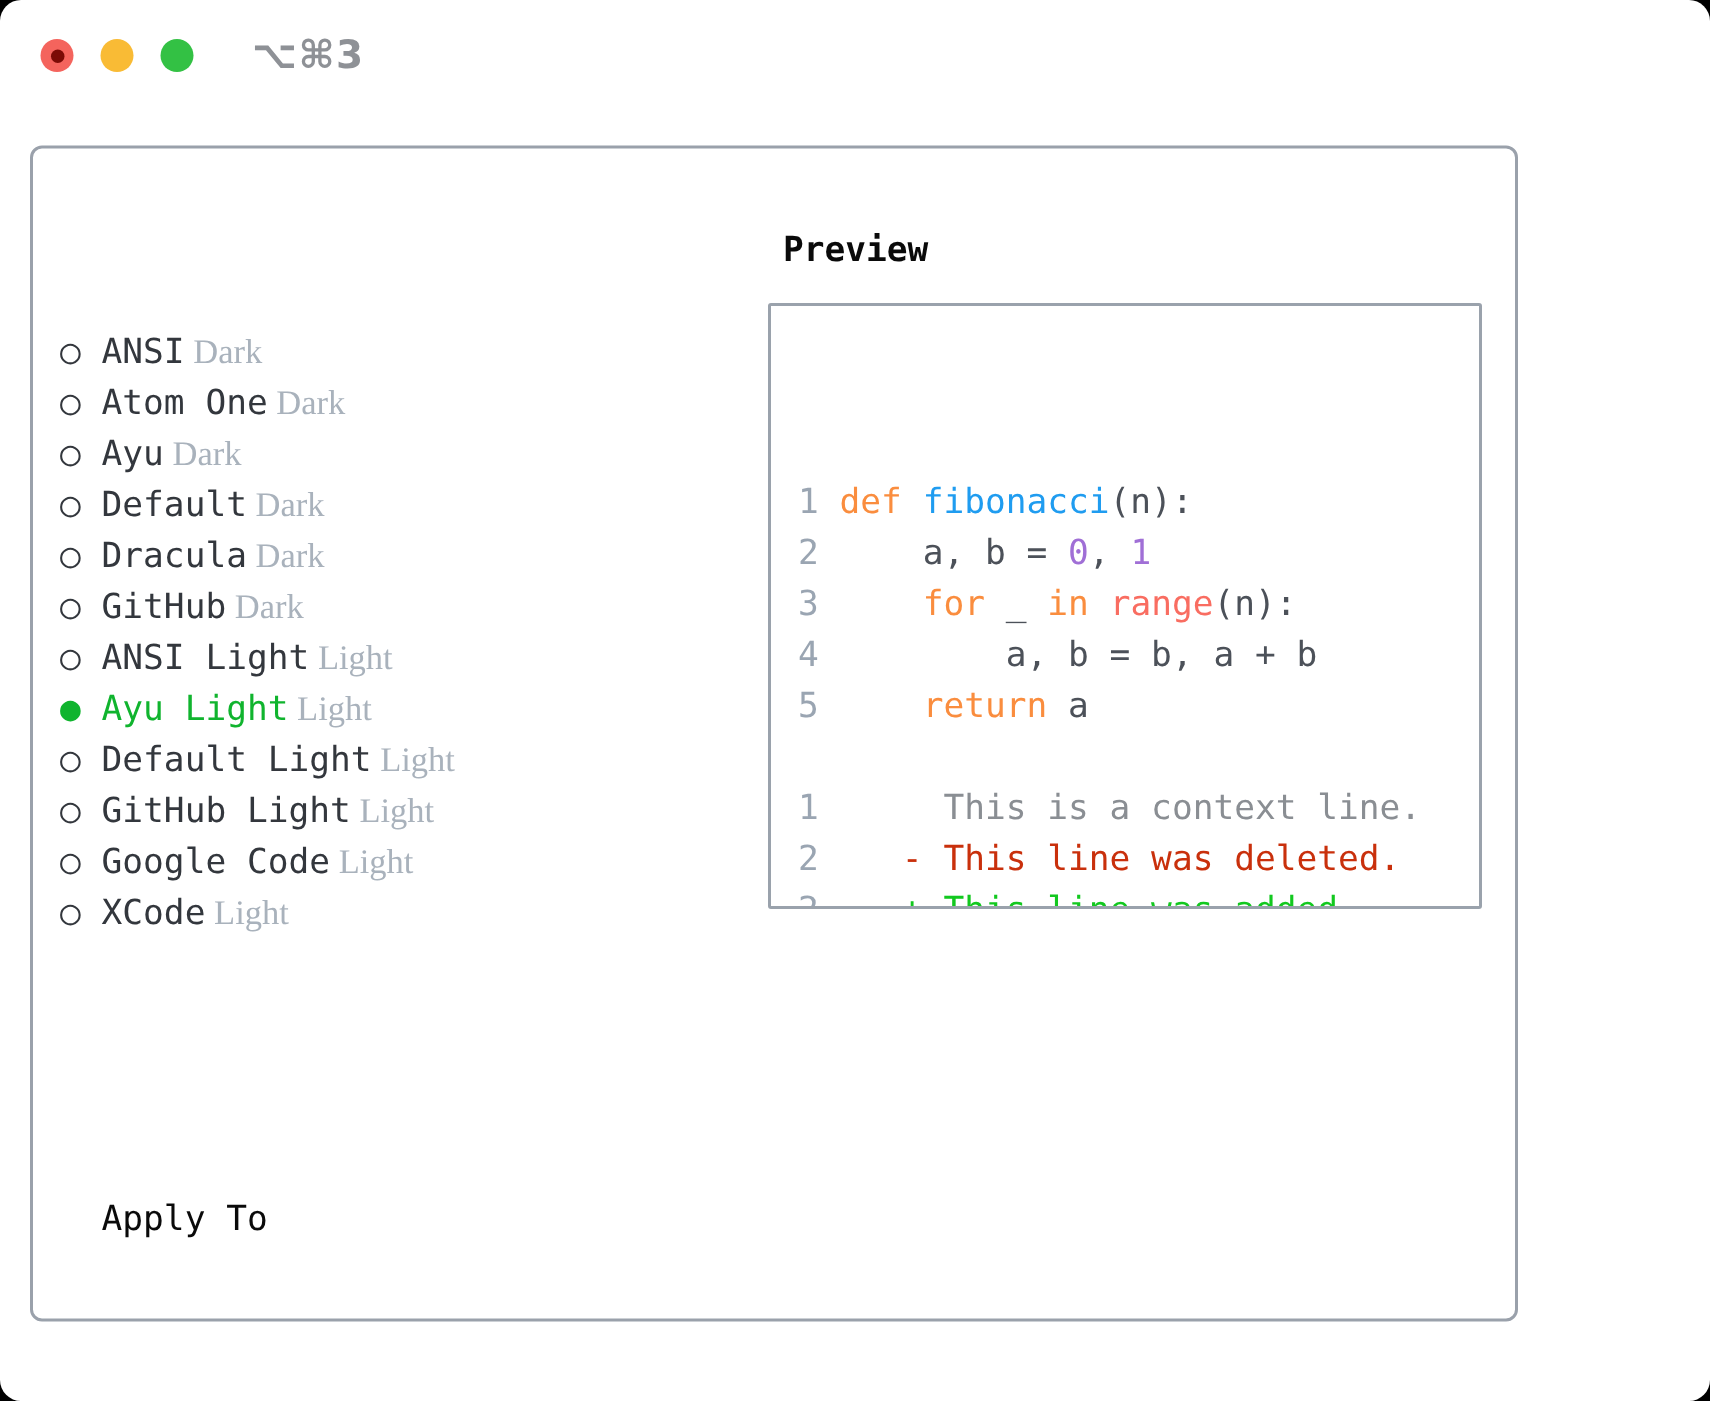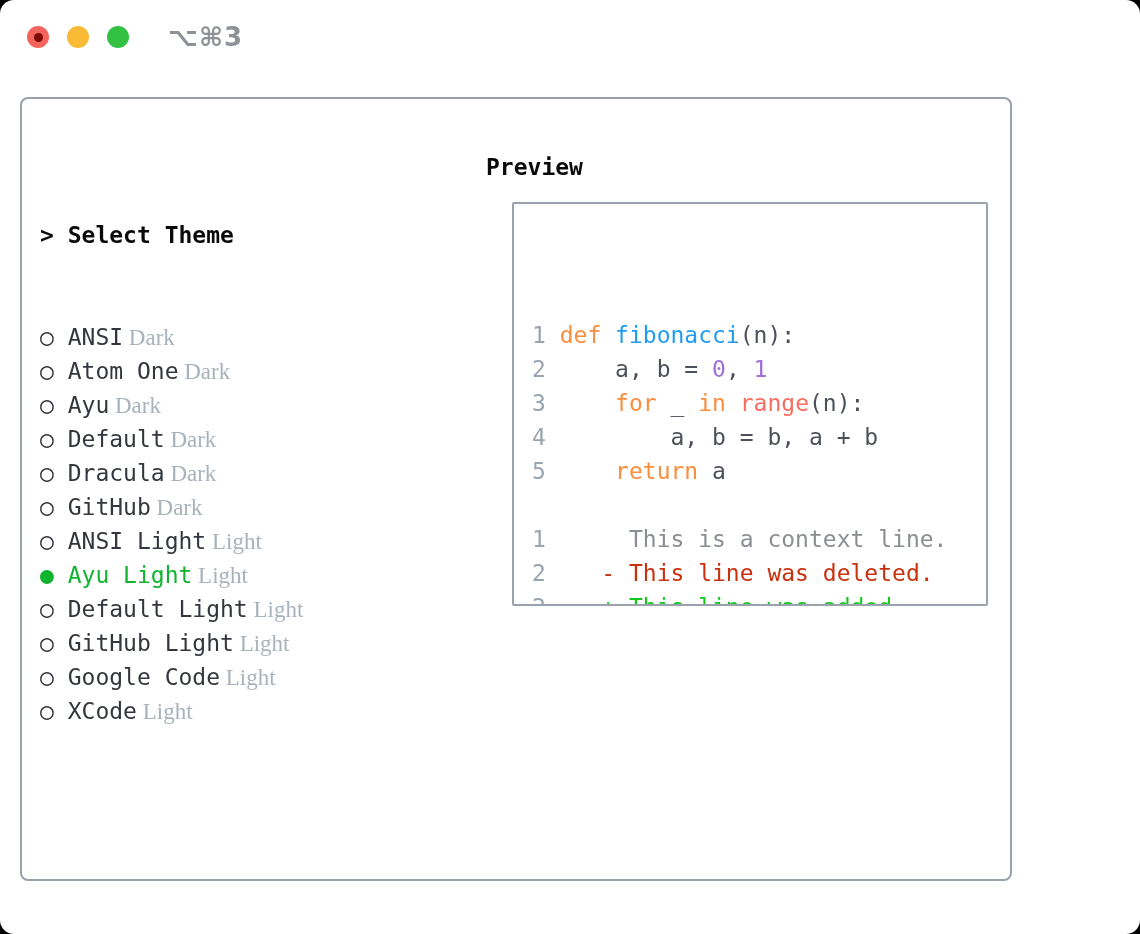--- a/index.html
+++ b/index.html
@@ -40,21 +40,21 @@
   .mono { font-size: 23px; line-height: 34px; white-space: pre; }
   .left-col { position: absolute; left: 18px; top: 51px; }
   .line { height: 34px; }
   .hdr { font-weight: 700; color: #0a0a0a; }
   .t-name { color: #33373d; }
   .t-radio { color: #33373d; }
   .t-variant { color: #a9b2bc; font-family: Liberation Serif, serif; }
   .selected .t-name, .selected .t-radio { color: #10b42e; }
   .blank { height: 34px; }
   
-  .preview-label { position: absolute; left: 464px; top: 51px; }
+  .preview-label { position: absolute; left: 500px; top: 51px; }
   .preview-box {
     position: absolute; left: 490px; top: 103px;
     width: 476px; height: 404px;
     border: 2px solid #9aa2ac; border-radius: 2px;
     box-sizing: border-box; background: #fff;
     padding: 46px 0 0 18px; overflow: hidden;
   }
   .code-line { height: 34px; }
 </style>
 </head>
@@ -67,23 +67,23 @@
       <div class="light red" id="light-close" style="background: rgb(244, 100, 93);"></div>
       <div class="light" id="light-min" style="background: rgb(249, 187, 53);"></div>
       <div class="light" id="light-zoom" style="background: rgb(51, 193, 68);"></div>
     </div>
     <div class="win-title">⌥⌘3</div>
   </div>
 
   <div class="panel mono">
 
     <div class="left-col">
-      <div class="line hdr"><span>&gt;</span><span> </span><span>Select Theme</span></div>
       <div id="themes"><div class="line"><span class="t-radio">○ </span><span class="t-name">ANSI</span><span class="t-variant"> Dark</span></div><div class="line"><span class="t-radio">○ </span><span class="t-name">Atom One</span><span class="t-variant"> Dark</span></div><div class="line"><span class="t-radio">○ </span><span class="t-name">Ayu</span><span class="t-variant"> Dark</span></div><div class="line"><span class="t-radio">○ </span><span class="t-name">Default</span><span class="t-variant"> Dark</span></div><div class="line"><span class="t-radio">○ </span><span class="t-name">Dracula</span><span class="t-variant"> Dark</span></div><div class="line"><span class="t-radio">○ </span><span class="t-name">GitHub</span><span class="t-variant"> Dark</span></div><div class="line"><span class="t-radio">○ </span><span class="t-name">ANSI Light</span><span class="t-variant"> Light</span></div><div class="line selected"><span class="t-radio">● </span><span class="t-name">Ayu Light</span><span class="t-variant"> Light</span></div><div class="line"><span class="t-radio">○ </span><span class="t-name">Default Light</span><span class="t-variant"> Light</span></div><div class="line"><span class="t-radio">○ </span><span class="t-name">GitHub Light</span><span class="t-variant"> Light</span></div><div class="line"><span class="t-radio">○ </span><span class="t-name">Google Code</span><span class="t-variant"> Light</span></div><div class="line"><span class="t-radio">○ </span><span class="t-name">XCode</span><span class="t-variant"> Light</span></div></div>
       <div class="blank"></div>
+      <div class="line hdr2"><span>  </span><span class="t-name" style="color:#0a0a0a">Apply To</span></div>
       
       
       
     </div>
 
     <div class="preview-label hdr">Preview</div>
 
     <div class="preview-box">
       <div id="code"><div class="code-line"><span style="color: rgb(154, 165, 178);">1 </span><span style="color: rgb(250, 141, 62);">def </span><span style="color: rgb(31, 156, 240);">fibonacci</span><span style="color: rgb(76, 81, 89);">(n):</span></div><div class="code-line"><span style="color: rgb(154, 165, 178);">2</span><span style="color: rgb(76, 81, 89);">     a, b = </span><span style="color: rgb(160, 111, 214);">0</span><span style="color: rgb(76, 81, 89);">, </span><span style="color: rgb(160, 111, 214);">1</span></div><div class="code-line"><span style="color: rgb(154, 165, 178);">3</span><span style="color: rgb(76, 81, 89);">     </span><span style="color: rgb(250, 141, 62);">for</span><span style="color: rgb(76, 81, 89);"> _ </span><span style="color: rgb(250, 141, 62);">in</span><span style="color: rgb(76, 81, 89);"> </span><span style="color: rgb(249, 109, 97);">range</span><span style="color: rgb(76, 81, 89);">(n):</span></div><div class="code-line"><span style="color: rgb(154, 165, 178);">4</span><span style="color: rgb(76, 81, 89);">         a, b = b, a + b</span></div><div class="code-line"><span style="color: rgb(154, 165, 178);">5</span><span style="color: rgb(76, 81, 89);">     </span><span style="color: rgb(250, 141, 62);">return</span><span style="color: rgb(76, 81, 89);"> a</span></div><div class="code-line"></div><div class="code-line"><span style="color: rgb(154, 165, 178);">1</span><span style="color: rgb(138, 142, 147);">      This is a context line.</span></div><div class="code-line"><span style="color: rgb(154, 165, 178);">2</span><span style="color: rgb(201, 48, 12);">    - This line was deleted.</span></div><div class="code-line"><span style="color: rgb(154, 165, 178);">2</span><span style="color: rgb(18, 200, 31);">    + This line was added.</span></div></div>
     </div>

